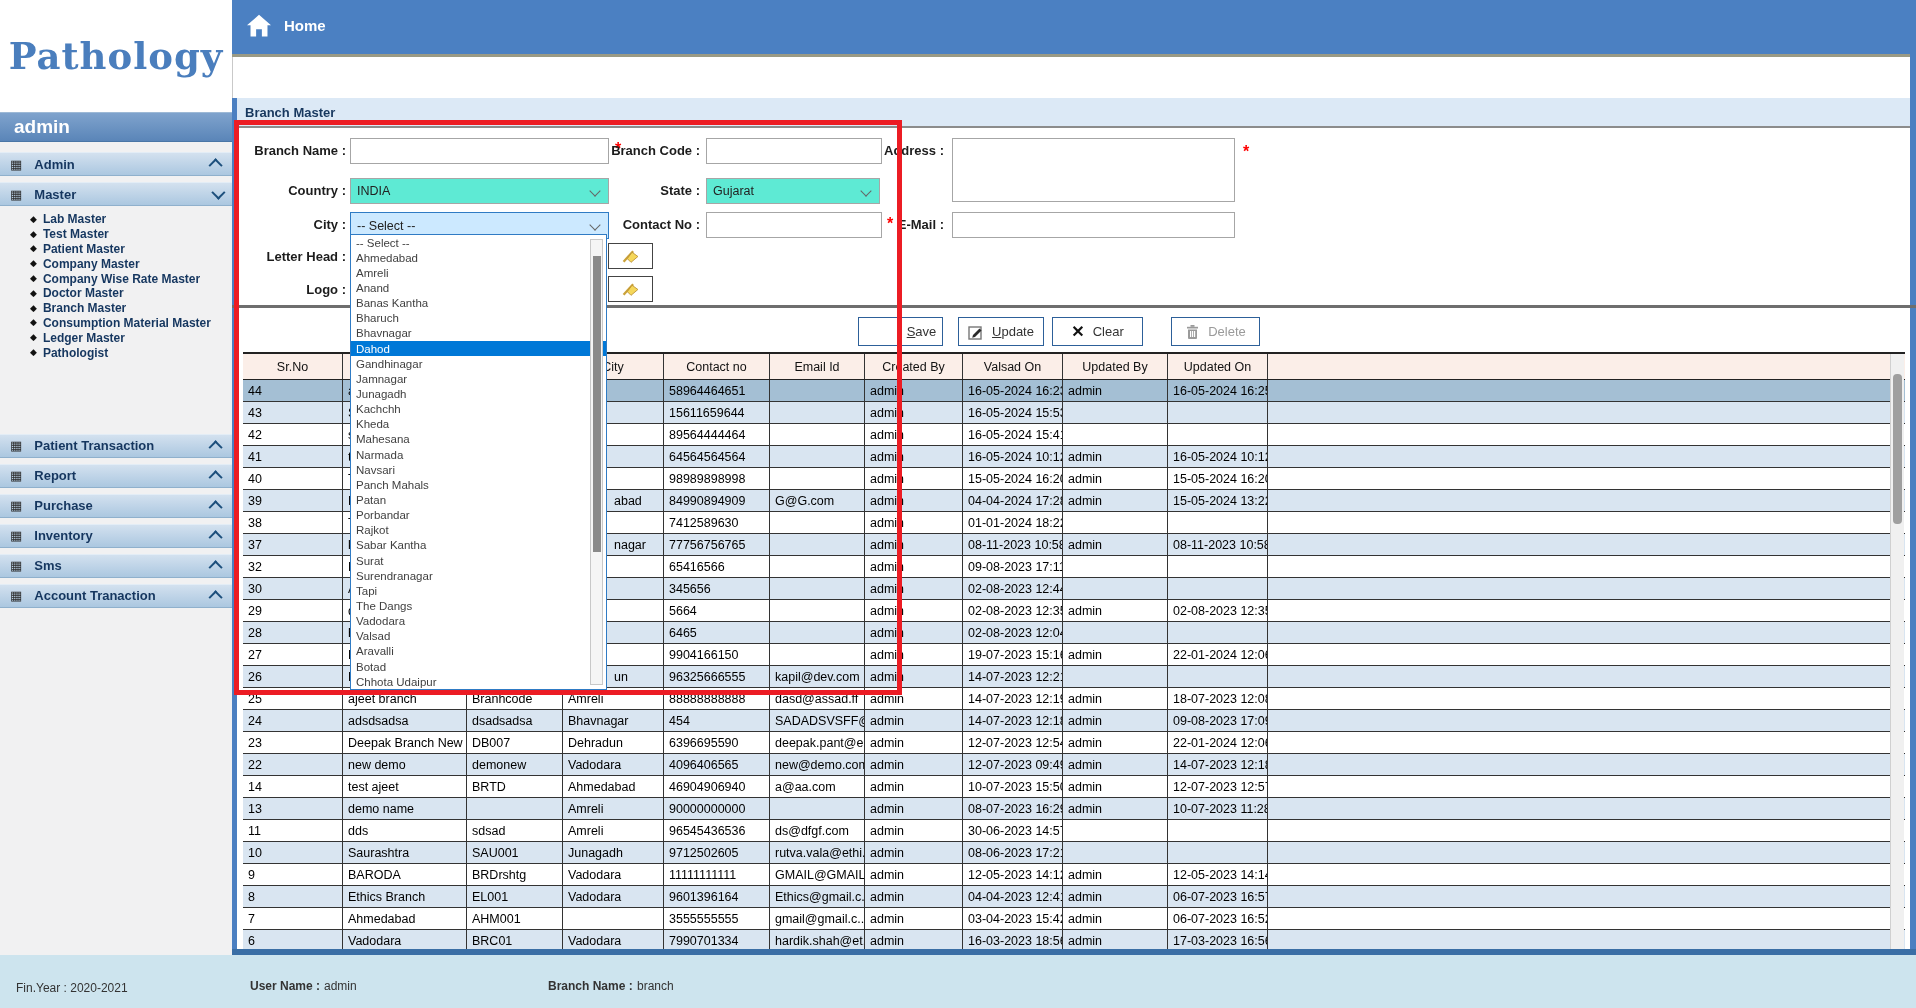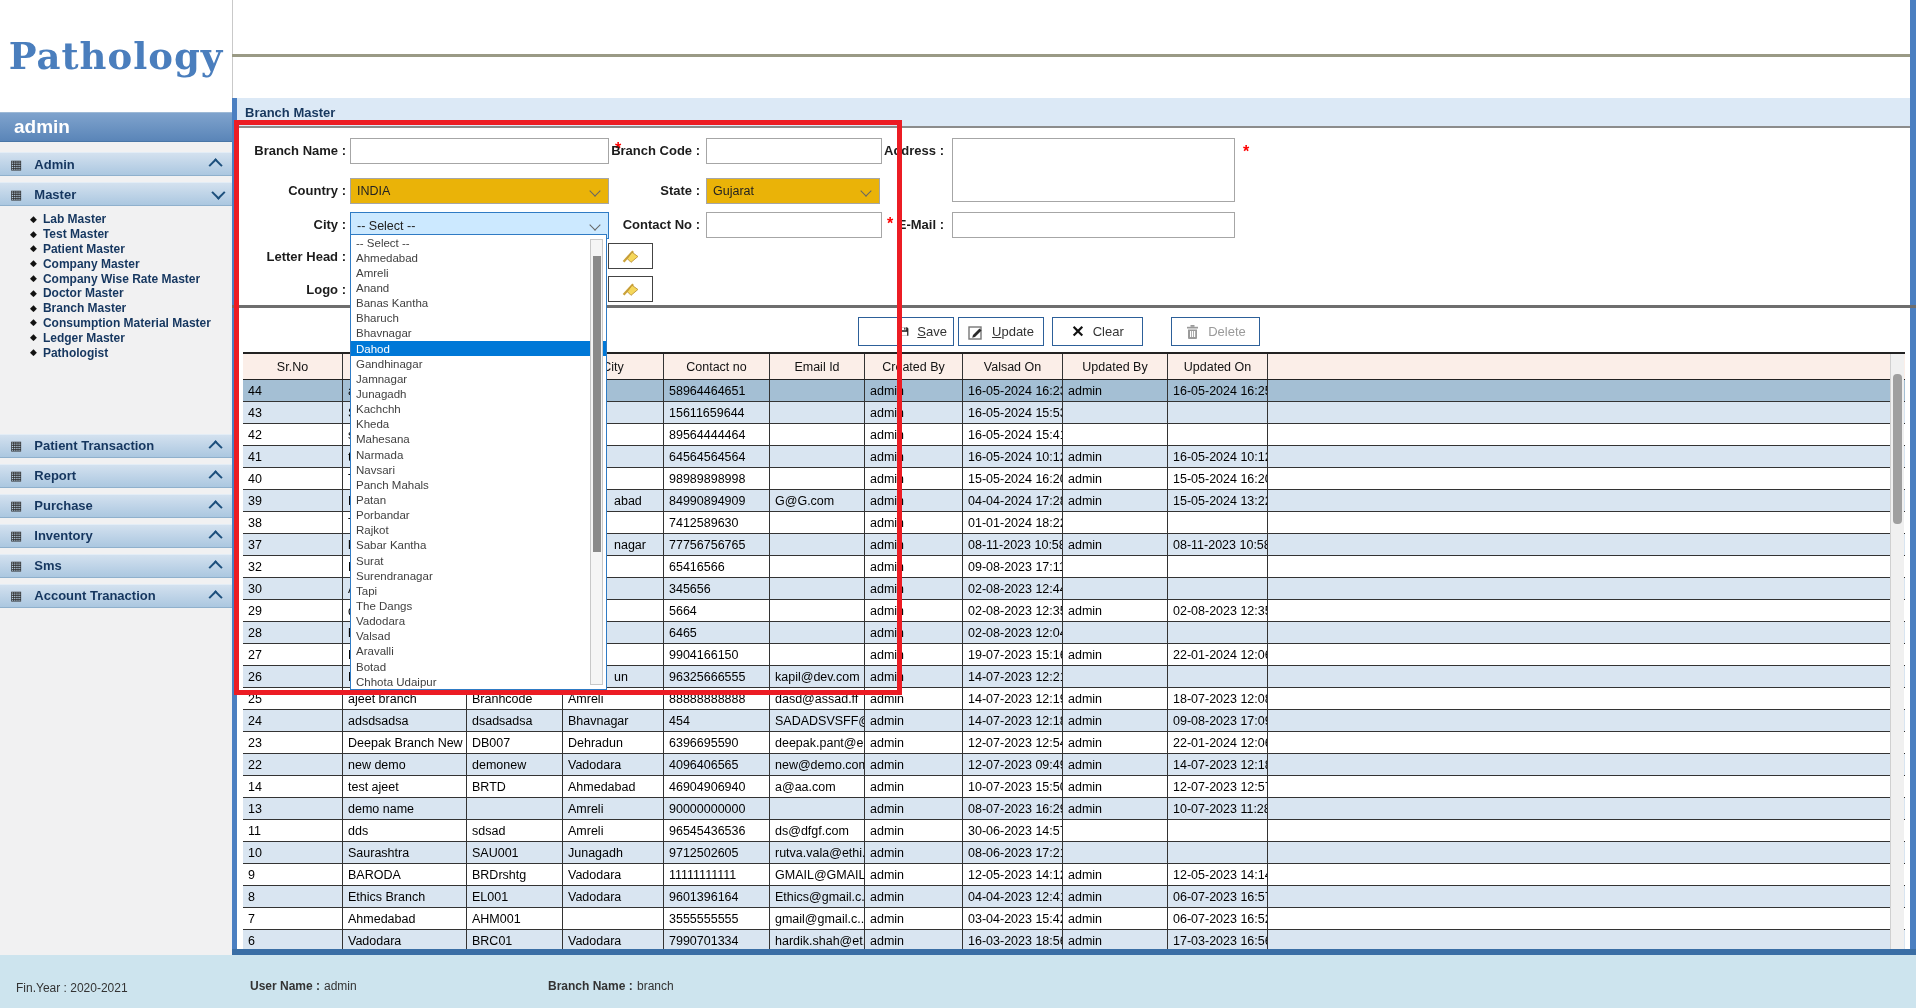--- a/index.html
+++ b/index.html
@@ -43,21 +43,21 @@
   .minglyph{width:10px;height:3px;background:#33557f;}
   .maxglyph{width:9px;height:9px;border:2px solid #33557f;border-radius:2px;}
   .closeglyph{color:#fff;font-weight:bold;font-size:16px;line-height:1;}
   .subheader{position:absolute;left:232px;top:98px;width:1684px;height:30px;background:#dce9f6;border-bottom:2px solid #8c8c8c;box-sizing:border-box;}
   .subheader span{position:absolute;left:13px;top:7px;font-size:13px;font-weight:bold;color:#17375e;}
   .workarea{position:absolute;left:237px;top:128px;width:1673px;height:821px;background:#fff;}
   
   .flabel{position:absolute;font-size:13px;font-weight:bold;color:#1c1c1c;text-align:right;white-space:nowrap;}
   .tbox{position:absolute;background:#fff;border:1px solid #a6a6a6;box-sizing:border-box;}
   .star{position:absolute;color:#f00;font-size:16px;font-weight:bold;}
-  .sel{position:absolute;background:#eab308;border:1px solid #a6a6a6;box-sizing:border-box;display:flex;align-items:center;padding-left:6px;font-size:12.5px;color:#222;cursor:pointer;}
+  .sel{position:absolute;background:#5eead4;border:1px solid #a6a6a6;box-sizing:border-box;display:flex;align-items:center;padding-left:6px;font-size:12.5px;color:#222;cursor:pointer;}
   .sel .schev{position:absolute;right:9px;top:8px;width:7px;height:7px;border-left:1.8px solid #666;border-top:1.8px solid #666;transform:rotate(225deg);}
   .sel.focused{background:#cce9ff;border:1px solid #2f7bc4;}
   .brushbtn{position:absolute;width:45px;height:26px;background:#fff;border:1px solid #444;box-sizing:border-box;display:flex;align-items:center;justify-content:center;cursor:pointer;}
   .sepline{position:absolute;left:232px;top:305px;width:1684px;height:3px;background:#6e6e6e;}
   
   .toolbtn{position:absolute;top:317px;height:29px;background:#fff;border:1px solid #2d6099;box-sizing:border-box;display:flex;align-items:center;justify-content:center;gap:8px;font-size:13px;color:#333;cursor:pointer;}
   .toolbtn.disabled{color:#9a9a9a;}
   .uline{text-decoration:underline;}
   .xglyph{font-size:16px;font-weight:bold;color:#111;line-height:1;}
   
@@ -172,20 +172,28 @@
           <span class="chev up"></span>
         </div>
         <div class="navgroup">
           <span class="filmicon">▦</span>
           <span class="glabel">Account Tranaction</span>
           <span class="chev up"></span>
         </div>
       </div>
   </aside>
 
+  <div class="homebar">
+    <span class="homeico">
+      <svg width="26" height="24" viewBox="0 0 16 15">
+          <path d="M8 0.5 L15.5 7 H13.3 V14 H9.8 V9.6 H6.2 V14 H2.7 V7 H0.5 Z" fill="#fff"></path>
+        </svg>
+    </span>
+    <span class="homelbl">Home</span>
+  </div>
   <div class="tanline"></div>
   <div class="subheader">
     <span>Branch Master</span>
   </div>
   <div class="workarea"></div>
   <div class="main-left-border"></div>
   <div class="main-right-border"></div>
 
   <span class="flabel" style="left:240px;top:143px;width:106px;">Branch Name :</span>
   <input class="tbox" style="left: 350px; top: 138px; width: 259px; height: 26px;">
@@ -228,21 +236,21 @@
   <span class="flabel" style="left:240px;top:282px;width:106px;">Logo :</span>
   <div class="brushbtn" style="left:608px;top:276px;">
     <svg width="22" height="17" viewBox="0 0 20 16">
         <path d="M3 13 L12 3" stroke="#caa23a" stroke-width="2.2" fill="none"></path>
         <path d="M11 4 l5.5 4 -6.5 5.5 -3.5-3.5z" fill="#f5d75a" stroke="#b98e2f" stroke-width="0.8"></path>
       </svg>
   </div>
 
   <div class="sepline"></div>
 
-  <button class="toolbtn" style="left:858px;width:96px;padding-left:40px;">
+  <button class="toolbtn" style="left:858px;width:85px;padding-left:40px;">
     <svg width="15" height="15" viewBox="0 0 16 16">
         <path d="M1.5 1.5 h11 l2 2 v11 h-13 z" fill="#2b2b2b"></path>
         <rect x="4" y="1.5" width="7" height="4.5" fill="#fff"></rect>
         <rect x="8" y="2.2" width="2" height="3" fill="#2b2b2b"></rect>
         <rect x="3.5" y="8.5" width="9" height="6" fill="#fff"></rect>
       </svg>
     <span><span class="uline">S</span><span>ave</span></span>
   </button>
   <button class="toolbtn" style="left:958px;width:86px;">
     <svg width="16" height="16" viewBox="0 0 16 16">

